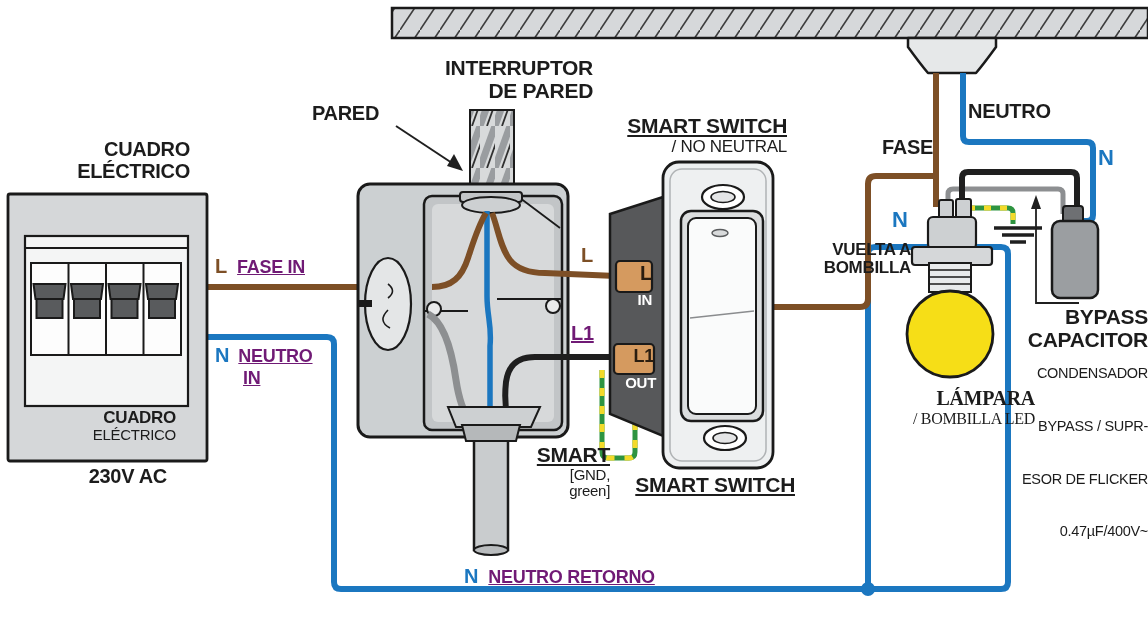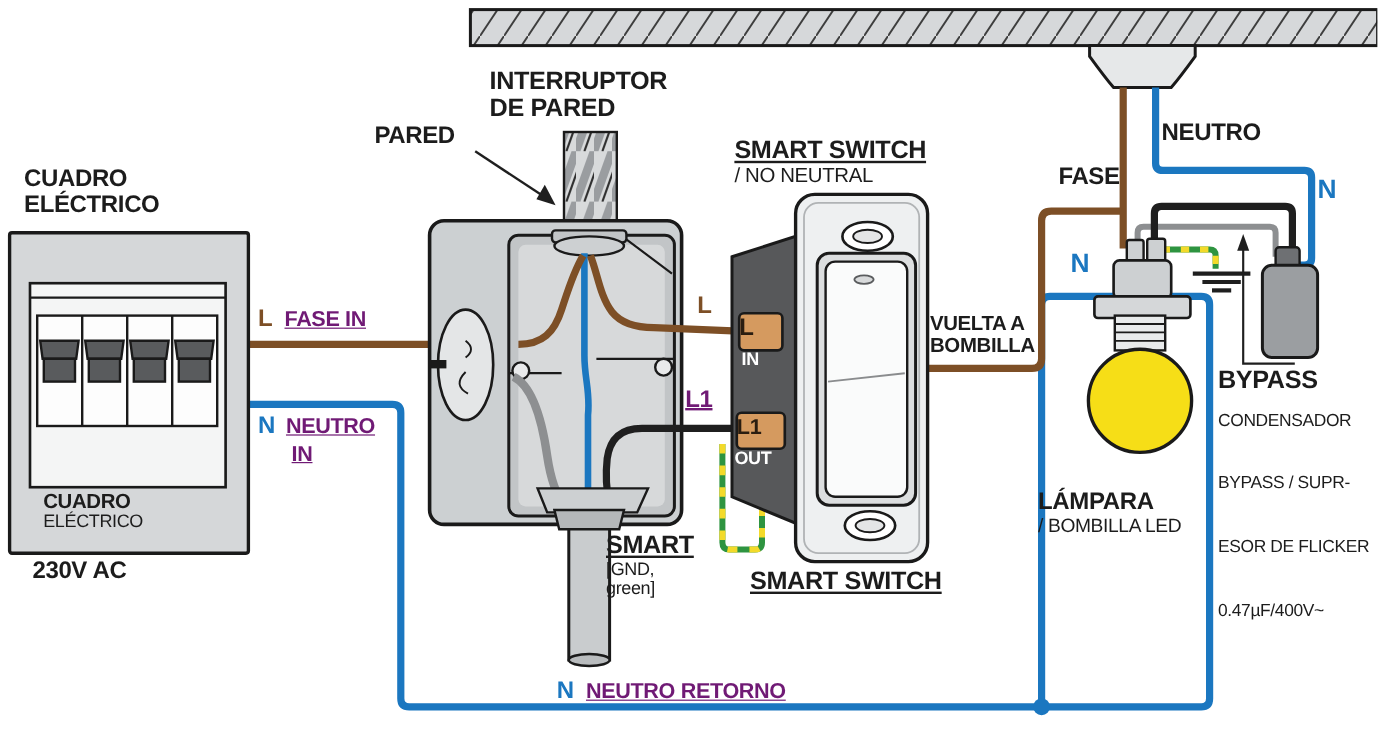--- a/index.html
+++ b/index.html
@@ -1,20 +1,20 @@
 <!DOCTYPE html>
 <html><head>
 <meta charset="utf-8">
 <style>
   html,body{margin:0;padding:0;background:#ffffff;}
   #stage{position:relative;width:1148px;height:622px;background:#ffffff;overflow:hidden;
          font-family:"Liberation Sans",sans-serif;color:#1c1c1c;}
   #art{position:absolute;left:0;top:0;}
   .lbl{position:absolute;white-space:nowrap;letter-spacing:-0.3px;line-height:1.08;}
-  .ctr{text-align:left;white-space:normal;}
+  .ctr{text-align:right;white-space:normal;}
   .b{font-weight:700;}
   .r{font-weight:400;}
   .s20{font-size:20px;} .s21{font-size:21px;} .s19{font-size:21px;text-decoration:underline;}
   .s18{font-size:18px;} .s17{font-size:17px;} .s16{font-size:16px;}
   .s15{font-size:15px;} .s14{font-size:14.5px;margin-top:37px;}
   .brown{color:#7d4f26;} .blue{color:#1b77c0;} .white{color:#ffffff;}
   .blk{color:#701a75;text-decoration:underline;}
 </style>
 </head>
 <body>
@@ -242,44 +242,45 @@
 <div class="lbl ctr b s15 white" style="left:612px;top:375px;width:44px;">
   <span>OUT</span>
 </div>
 
 <div class="lbl ctr" style="left:505px;top:444px;width:105px;">
   <div class="b s19">SMART</div>
   <div class="r s15">[GND,</div>
   <div class="r s15">green]</div>
 </div>
 
-<div class="lbl ctr b s17" style="left:775px;top:261px;width:100px;">
+<div class="lbl ctr b s17" style="left:775px;top:241px;width:100px;padding-left:36px;">
   <div>VUELTA A</div>
       <div>BOMBILLA</div>
 </div>
 
 <div class="lbl b s20" style="left:882px;top:101px;margin-top:36px;">
   <span>FASE</span>
 </div>
 <div class="lbl b s20" style="left:968px;top:101px;">
   <span>NEUTRO</span>
 </div>
 <div class="lbl b blue" style="left:1098px;top:146px;font-size:22px;">
   <span>N</span>
 </div>
 <div class="lbl b blue" style="left:892px;top:208px;font-size:22px;">
   <span>N</span>
 </div>
 
-<div class="lbl ctr" style="left:865px;top:408px;width:170px;">
+<div class="lbl ctr" style="left:865px;top:388px;width:170px;font-family:Liberation Serif, serif;">
   <div class="b s20">LÁMPARA</div>
   <div class="r s16">/ BOMBILLA LED</div>
 </div>
 
 <div class="lbl ctr" style="left:1015px;top:306px;width:133px;">
   <div class="b s21">BYPASS</div>
+  <div class="b s21">CAPACITOR</div>
   <div class="r s14" style="margin-top:15px;">CONDENSADOR</div>
   <div class="r s14">BYPASS / SUPR-</div>
   <div class="r s14">ESOR DE FLICKER</div>
   <div class="r s14">0.47µF/400V~</div>
 </div>
 
 </div>
 
 </body></html>

